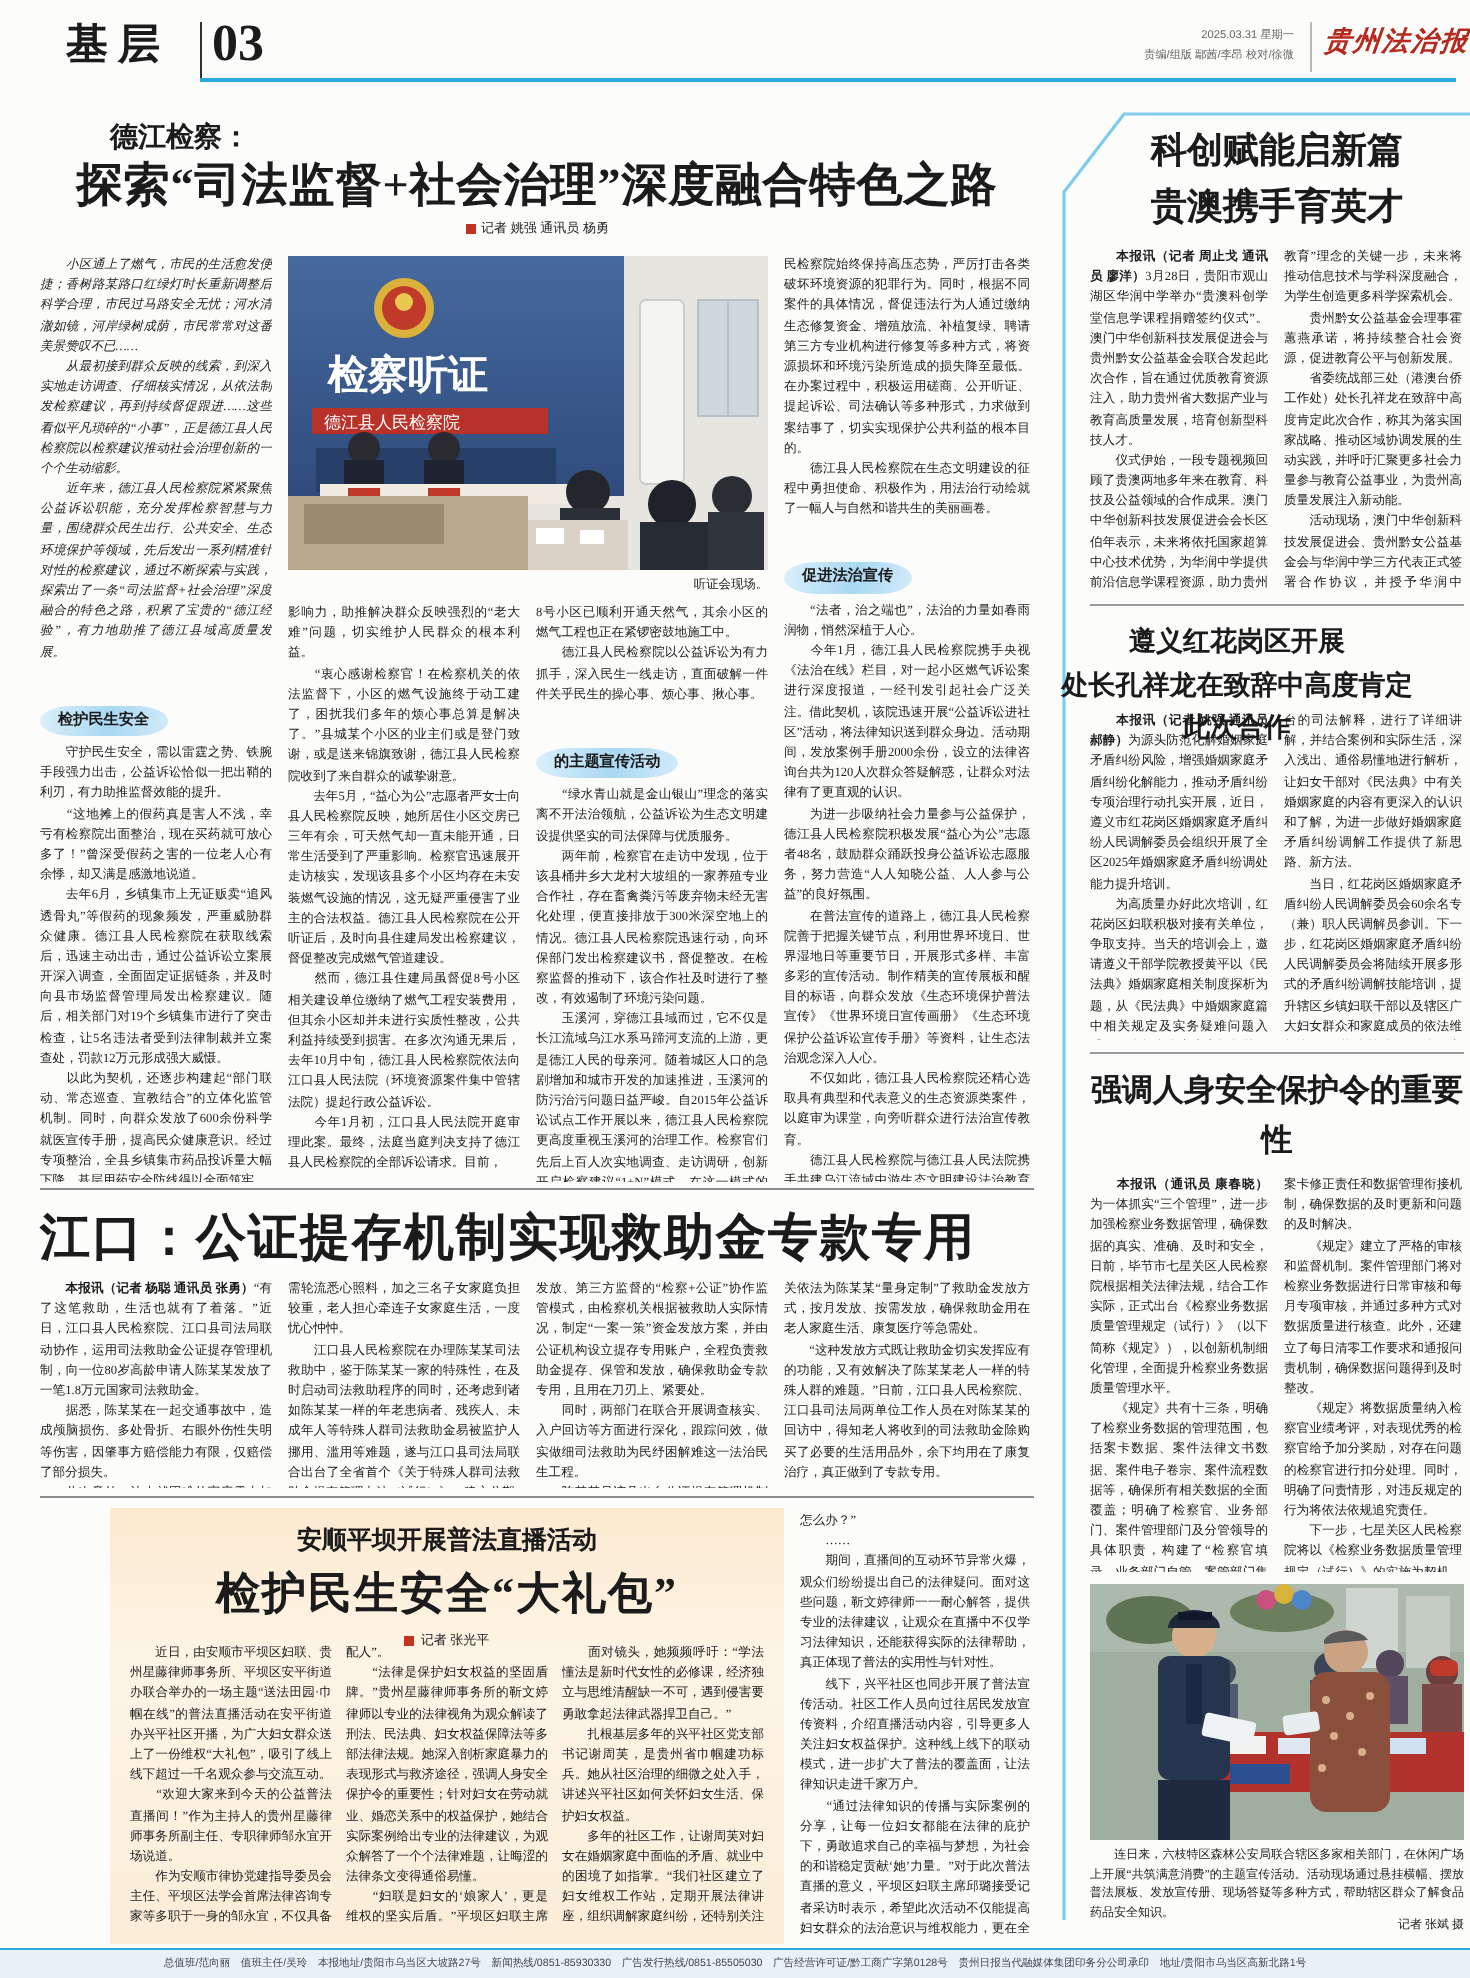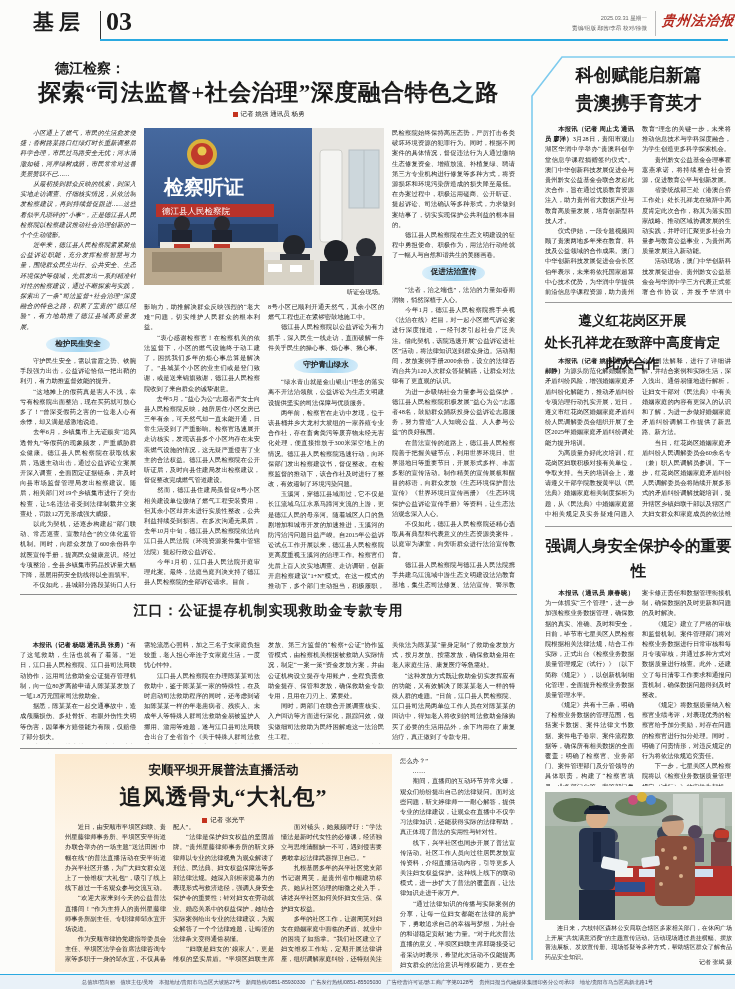--- a/index.html
+++ b/index.html
@@ -16,27 +16,27 @@
   .vdiv{width:1px;background:#bbb;}
   .logo{color:#b5291f;font-weight:bold;font-style:italic;font-size:13.5px;letter-spacing:1px;transform:skewX(-6deg);}
   
   .kicker{font-size:14px;font-weight:bold;}
   .headline1{font-size:23px;font-weight:bold;text-align:center;letter-spacing:0.5px;}
   .byline{font-size:6.5px;text-align:center;color:#222;font-family:"Liberation Sans",sans-serif;}
   .redsq{display:inline-block;width:5px;height:5px;background:#c4331f;margin-right:3px;vertical-align:middle;}
   .col{font-size:6.3px;line-height:1.62;text-align:justify;overflow:hidden;}
   .txt{white-space:pre-line;}
   .lead{font-weight:bold;}
-  .subwrap{text-align:center;margin:5px 0 4px 0;}
+  .subwrap{margin:21px 0 4px 0;}
   .subwrap span{display:inline-block;background:linear-gradient(100deg,#dcf0fb,#a8d8f2 55%,#d3ebf9);
      border-radius:45%/90%;padding:1px 9px 2px 9px;font-weight:bold;font-size:7.6px;}
   .caption{font-size:6.2px;color:#222;}
   .grule{background:#8c8c8c;height:1px;}
   
-  .headline2{font-size:14px;font-weight:bold;text-align:center;letter-spacing:1px;}
+  .headline2{font-size:25px;font-weight:bold;letter-spacing:1px;}
   
   .anshun-box{background:linear-gradient(180deg,#fcead0,#fdf4e6 35%,#fcf0de 80%,#fbecd6);}
   .kicker2{font-size:12.5px;font-weight:bold;text-align:center;}
   .headline3{font-size:22px;font-weight:bold;text-align:center;letter-spacing:1px;}
   
   .rtitle1{font-size:18px;font-weight:bold;text-align:center;line-height:1.55;}
   .rtitle2{font-size:13.5px;font-weight:bold;text-align:center;line-height:1.6;}
   .rtitle3{font-size:15.5px;font-weight:bold;text-align:center;line-height:1.6;}
   .rsep{background:#9a9a9a;height:1px;}
   
@@ -127,21 +127,21 @@
   <div class="abs col" style="left:144px;top:302px;width:116px;height:289px;">
     <div class="txt">影响力，助推解决群众反映强烈的“老大难”问题，切实维护人民群众的根本利益。
 　　“衷心感谢检察官！在检察机关的依法监督下，小区的燃气设施终于动工建了，困扰我们多年的烦心事总算是解决了。”县城某个小区的业主们或是登门致谢，或是送来锦旗致谢，德江县人民检察院收到了来自群众的诚挚谢意。
 　　去年5月，“益心为公”志愿者严女士向县人民检察院反映，她所居住小区交房已三年有余，可天然气却一直未能开通，日常生活受到了严重影响。检察官迅速展开走访核实，发现该县多个小区均存在未安装燃气设施的情况，这无疑严重侵害了业主的合法权益。德江县人民检察院在公开听证后，及时向县住建局发出检察建议，督促整改完成燃气管道建设。
 　　然而，德江县住建局虽督促8号小区相关建设单位缴纳了燃气工程安装费用，但其余小区却并未进行实质性整改，公共利益持续受到损害。在多次沟通无果后，去年10月中旬，德江县人民检察院依法向江口县人民法院（环境资源案件集中管辖法院）提起行政公益诉讼。
 　　今年1月初，江口县人民法院开庭审理此案。最终，法庭当庭判决支持了德江县人民检察院的全部诉讼请求。目前，</div>
   </div>
   <div class="abs col" style="left:268px;top:302px;width:116px;height:289px;">
     <div class="txt">8号小区已顺利开通天然气，其余小区的燃气工程也正在紧锣密鼓地施工中。
 　　德江县人民检察院以公益诉讼为有力抓手，深入民生一线走访，直面破解一件件关乎民生的操心事、烦心事、揪心事。</div>
-    <div class="subwrap"><span>守护青山绿水</span></div>
+    <div class="subwrap"><span>的主题宣传活动</span></div>
     <div class="txt">　　“绿水青山就是金山银山”理念的落实离不开法治领航，公益诉讼为生态文明建设提供坚实的司法保障与优质服务。
 　　两年前，检察官在走访中发现，位于该县桶井乡大龙村大坡组的一家养殖专业合作社，存在畜禽粪污等废弃物未经无害化处理，便直接排放于300米深空地上的情况。德江县人民检察院迅速行动，向环保部门发出检察建议书，督促整改。在检察监督的推动下，该合作社及时进行了整改，有效遏制了环境污染问题。
 　　玉溪河，穿德江县域而过，它不仅是长江流域乌江水系马蹄河支流的上游，更是德江人民的母亲河。随着城区人口的急剧增加和城市开发的加速推进，玉溪河的防污治污问题日益严峻。自2015年公益诉讼试点工作开展以来，德江县人民检察院更高度重视玉溪河的治理工作。检察官们先后上百人次实地调查、走访调研，创新开启检察建议“1+N”模式。在这一模式的推动下，多个部门主动担当，积极履职，形成强大工作合力，取得了显著的治理成效。
 　　如今的玉溪河，河水清澈见底，在阳光的照耀下波光粼粼，河两岸绿树成荫，与河水相映成趣，构成了一幅绝美的山水画卷。市民们常常漫步河畔，对这条焕然一新的美景赞不绝口。
 　　在守护青山绿水的行动中，德江县人</div>
   </div>
   <div class="abs col" style="left:392px;top:128px;width:123px;height:463px;">
     <div class="txt">民检察院始终保持高压态势，严厉打击各类破坏环境资源的犯罪行为。同时，根据不同案件的具体情况，督促违法行为人通过缴纳生态修复资金、增殖放流、补植复绿、聘请第三方专业机构进行修复等多种方式，将资源损坏和环境污染所造成的损失降至最低。在办案过程中，积极运用磋商、公开听证、提起诉讼、司法确认等多种形式，力求做到案结事了，切实实现保护公共利益的根本目的。
 　　德江县人民检察院在生态文明建设的征程中勇担使命、积极作为，用法治行动绘就了一幅人与自然和谐共生的美丽画卷。</div>
     <div class="subwrap"><span>促进法治宣传</span></div>
@@ -171,21 +171,21 @@
 　　陈某某是该县出台公证提存管理机制后，办理的首例救助案例。检察机</div>
   </div>
   <div class="abs col" style="left:392px;top:640px;width:123px;height:104px;">
     <div class="txt">关依法为陈某某“量身定制”了救助金发放方式，按月发放、按需发放，确保救助金用在老人家庭生活、康复医疗等急需处。
 　　“这种发放方式既让救助金切实发挥应有的功能，又有效解决了陈某某老人一样的特殊人群的难题。”日前，江口县人民检察院、江口县司法局两单位工作人员在对陈某某的回访中，得知老人将收到的司法救助金除购买了必要的生活用品外，余下均用在了康复治疗，真正做到了专款专用。</div>
   </div>
   <div class="abs grule" style="left:20px;top:748px;width:497px;"></div>
 
   <div class="abs anshun-box" style="left:55px;top:754px;width:337px;height:218px;">
     <div class="kicker2" style="margin-top:8px;">安顺平坝开展普法直播活动</div>
-    <div class="headline3" style="margin-top:3px;">追风透骨丸“大礼包”</div>
+    <div class="headline3" style="margin-top:3px;">检护民生安全“大礼包”</div>
     <div class="byline" style="margin-top:4px;">
       <span class="redsq"></span><span>记者 张光平</span>
     </div>
     <div class="col" style="position:absolute;left:10px;top:68px;width:101px;height:143px;">
       <div class="txt">　　近日，由安顺市平坝区妇联、贵州星藤律师事务所、平坝区安平街道办联合举办的一场主题“送法田园·巾帼在线”的普法直播活动在安平街道办兴平社区开播，为广大妇女群众送上了一份维权“大礼包”，吸引了线上线下超过一千名观众参与交流互动。
 　　“欢迎大家来到今天的公益普法直播间！”作为主持人的贵州星藤律师事务所副主任、专职律师邹永宜开场说道。
 　　作为安顺市律协党建指导委员会主任、平坝区法学会首席法律咨询专家等多职于一身的邹永宜，不仅具备深厚的法律功底，更有着丰富的实践经验与敏锐的社会洞察力。在直播中，她凭借专业的法律知识与亲和的主持风格，巧妙地串联起每一位嘉宾的发言，让法律知识如涓涓细流般注入观众心田，成为这场法律盛宴的“牵</div>
     </div>
     <div class="col" style="position:absolute;left:118px;top:68px;width:101px;height:143px;">
       <div class="txt">配人”。
@@ -222,21 +222,21 @@
 　　华润中学校长周辟华表示，此次合作是学校践行“科技赋能</span></div>
   </div>
   <div class="abs col" style="left:642px;top:124px;width:89px;height:172px;">
     <div class="txt">教育”理念的关键一步，未来将推动信息技术与学科深度融合，为学生创造更多科学探索机会。
 　　贵州黔女公益基金会理事霍蕙燕承诺，将持续整合社会资源，促进教育公平与创新发展。
 　　省委统战部三处（港澳台侨工作处）处长孔祥龙在致辞中高度肯定此次合作，称其为落实国家战略、推动区域协调发展的生动实践，并呼吁汇聚更多社会力量参与教育公益事业，为贵州高质量发展注入新动能。
 　　活动现场，澳门中华创新科技发展促进会、贵州黔女公益基金会与华润中学三方代表正式签署合作协议，并授予华润中学“贵澳产业联盟科技创新人才培养基地”牌匾，达标志着贵澳教育合作迈入新阶段，为贵州科技教育注入强劲动力。</div>
   </div>
   <div class="abs rsep" style="left:545px;top:302px;width:187px;"></div>
 
-  <div class="abs rtitle2" style="left:539px;top:310px;width:187px;">
+  <div class="abs rtitle2" style="left:525px;top:310px;width:187px;">
     <div>遵义红花岗区开展</div>
     <div>处长孔祥龙在致辞中高度肯定此次合作</div>
   </div>
   <div class="abs col" style="left:545px;top:356px;width:89px;height:164px;">
     <div class="txt"><b class="lead">　　本报讯（记者 姚强 通讯员 郝静）</b><span>为源头防范化解婚姻家庭矛盾纠纷风险，增强婚姻家庭矛盾纠纷化解能力，推动矛盾纠纷专项治理行动扎实开展，近日，遵义市红花岗区婚姻家庭矛盾纠纷人民调解委员会组织开展了全区2025年婚姻家庭矛盾纠纷调处能力提升培训。
 　　为高质量办好此次培训，红花岗区妇联积极对接有关单位，争取支持。当天的培训会上，邀请遵义干部学院教授黄平以《民法典》婚姻家庭相关制度探析为题，从《民法典》中婚姻家庭篇中相关规定及实务疑难问题入手，围绕与广大家庭密切相关的婚恋、夫妻共同财产、离婚、父母子女关系、子女抚养等内容，特别是最高人民法院最新出</span></div>
   </div>
   <div class="abs col" style="left:642px;top:356px;width:89px;height:164px;">
     <div class="txt">台的司法解释，进行了详细讲解，并结合案例和实际生活，深入浅出、通俗易懂地进行解析，让妇女干部对《民法典》中有关婚姻家庭的内容有更深入的认识和了解，为进一步做好婚姻家庭矛盾纠纷调解工作提供了新思路、新方法。
 　　当日，红花岗区婚姻家庭矛盾纠纷人民调解委员会60余名专（兼）职人民调解员参训。下一步，红花岗区婚姻家庭矛盾纠纷人民调解委员会将陆续开展多形式的矛盾纠纷调解技能培训，提升辖区乡镇妇联干部以及辖区广大妇女群众和家庭成员的依法维权意识，营造尊法、学法、守法、用法的良好氛围，为维护家庭和谐、社会稳定、促进基层治理现代化贡献巾帼力量。</div>

